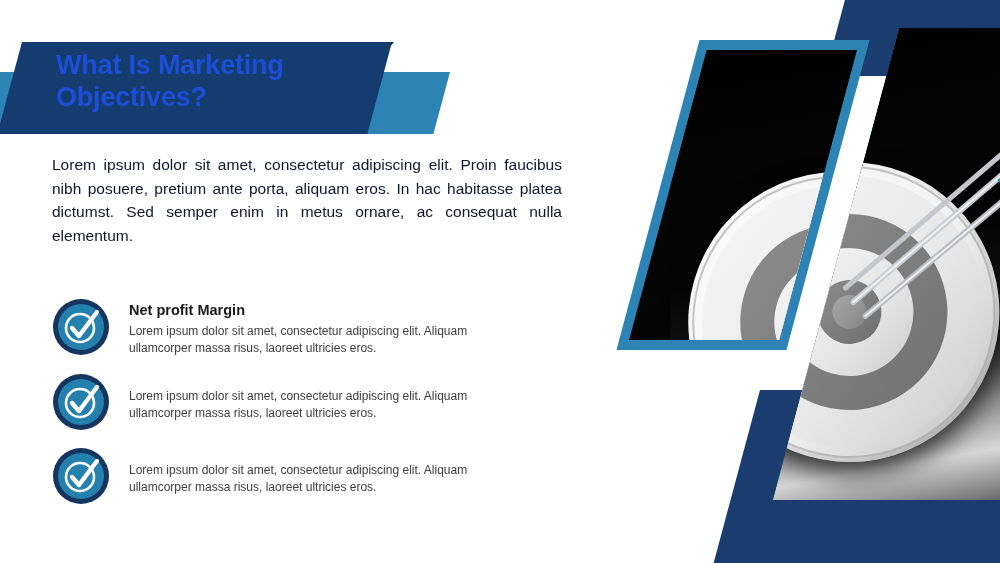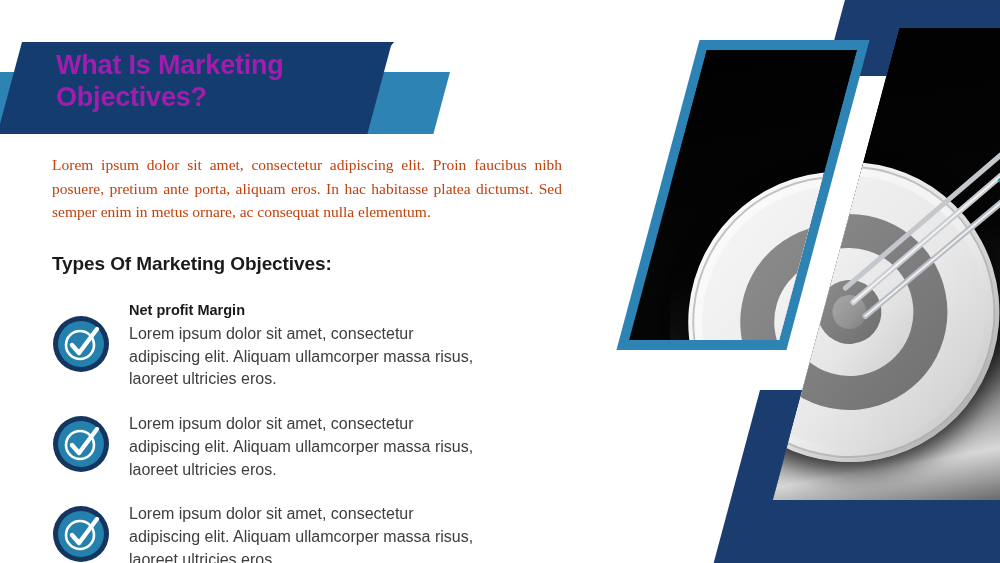--- a/index.html
+++ b/index.html
@@ -172,37 +172,36 @@
     width: 0;
     height: 0;
     border-left: 26px solid #0F2B50;
     border-bottom: 32px solid transparent;
   }
   .title-text {
     position: absolute;
     top: 50px;
     left: 56px;
     width: 330px;
-    color: #a21caf;
+    color: #1d4ed8;
     font-size: 27px;
     font-weight: bold;
     line-height: 1.18;
     letter-spacing: -0.2px;
   }
 
   .body-copy {
     position: absolute;
     top: 153px;
     left: 52px;
     width: 510px;
     font-size: 15.5px;
     line-height: 1.52;
-    color: #c2410c;
+    color: #0f172a;
     text-align: justify;
-    font-family: Liberation Serif, serif;
   }
   .sub-heading {
     position: absolute;
     top: 253px;
     left: 52px;
     font-size: 19px;
     font-weight: bold;
     color: #1A1A1A;
     letter-spacing: -0.1px;
   }
@@ -225,21 +224,21 @@
     margin-right: 19px;
   }
   .obj-text { padding-top: 6px; }
   .obj-title {
     font-size: 14.5px;
     font-weight: bold;
     color: #1A1A1A;
     margin-bottom: 5px;
   }
   .obj-desc {
-    font-size: 16px;
+    font-size: 12px;
     line-height: 1.42;
     color: #3D3D3D;
     max-width: 360px;
   }
 </style>
 </head>
 <body>
 
 <div class="slide">
 
@@ -317,21 +316,20 @@
     </div>
   </div>
 
   <div class="band-teal"></div>
   <div class="band-fold"></div>
   <div class="band-navy"></div>
   <div class="title-text">What Is Marketing Objectives?</div>
 
   <div class="body-copy">Lorem ipsum dolor sit amet, consectetur adipiscing elit. Proin faucibus nibh posuere, pretium ante porta, aliquam eros. In hac habitasse platea dictumst. Sed semper enim in metus ornare, ac consequat nulla elementum.</div>
 
-  <div class="sub-heading">Types Of Marketing Objectives:</div>
 
   <div class="obj-list">
 
     <div class="obj-item">
       <span class="obj-icon">
         <svg viewBox="0 0 58 58" width="58" height="58">
           <circle cx="29" cy="29" r="28" fill="#13355F"></circle>
           <circle cx="29" cy="29" r="23" fill="#2480AD"></circle>
           <circle cx="28" cy="30" r="14" fill="none" stroke="#ffffff" stroke-width="2.6"></circle>
           <path d="M20 30 l7 8 L45 14" fill="none" stroke="#ffffff" stroke-width="4.4" stroke-linecap="round" stroke-linejoin="round"></path>

